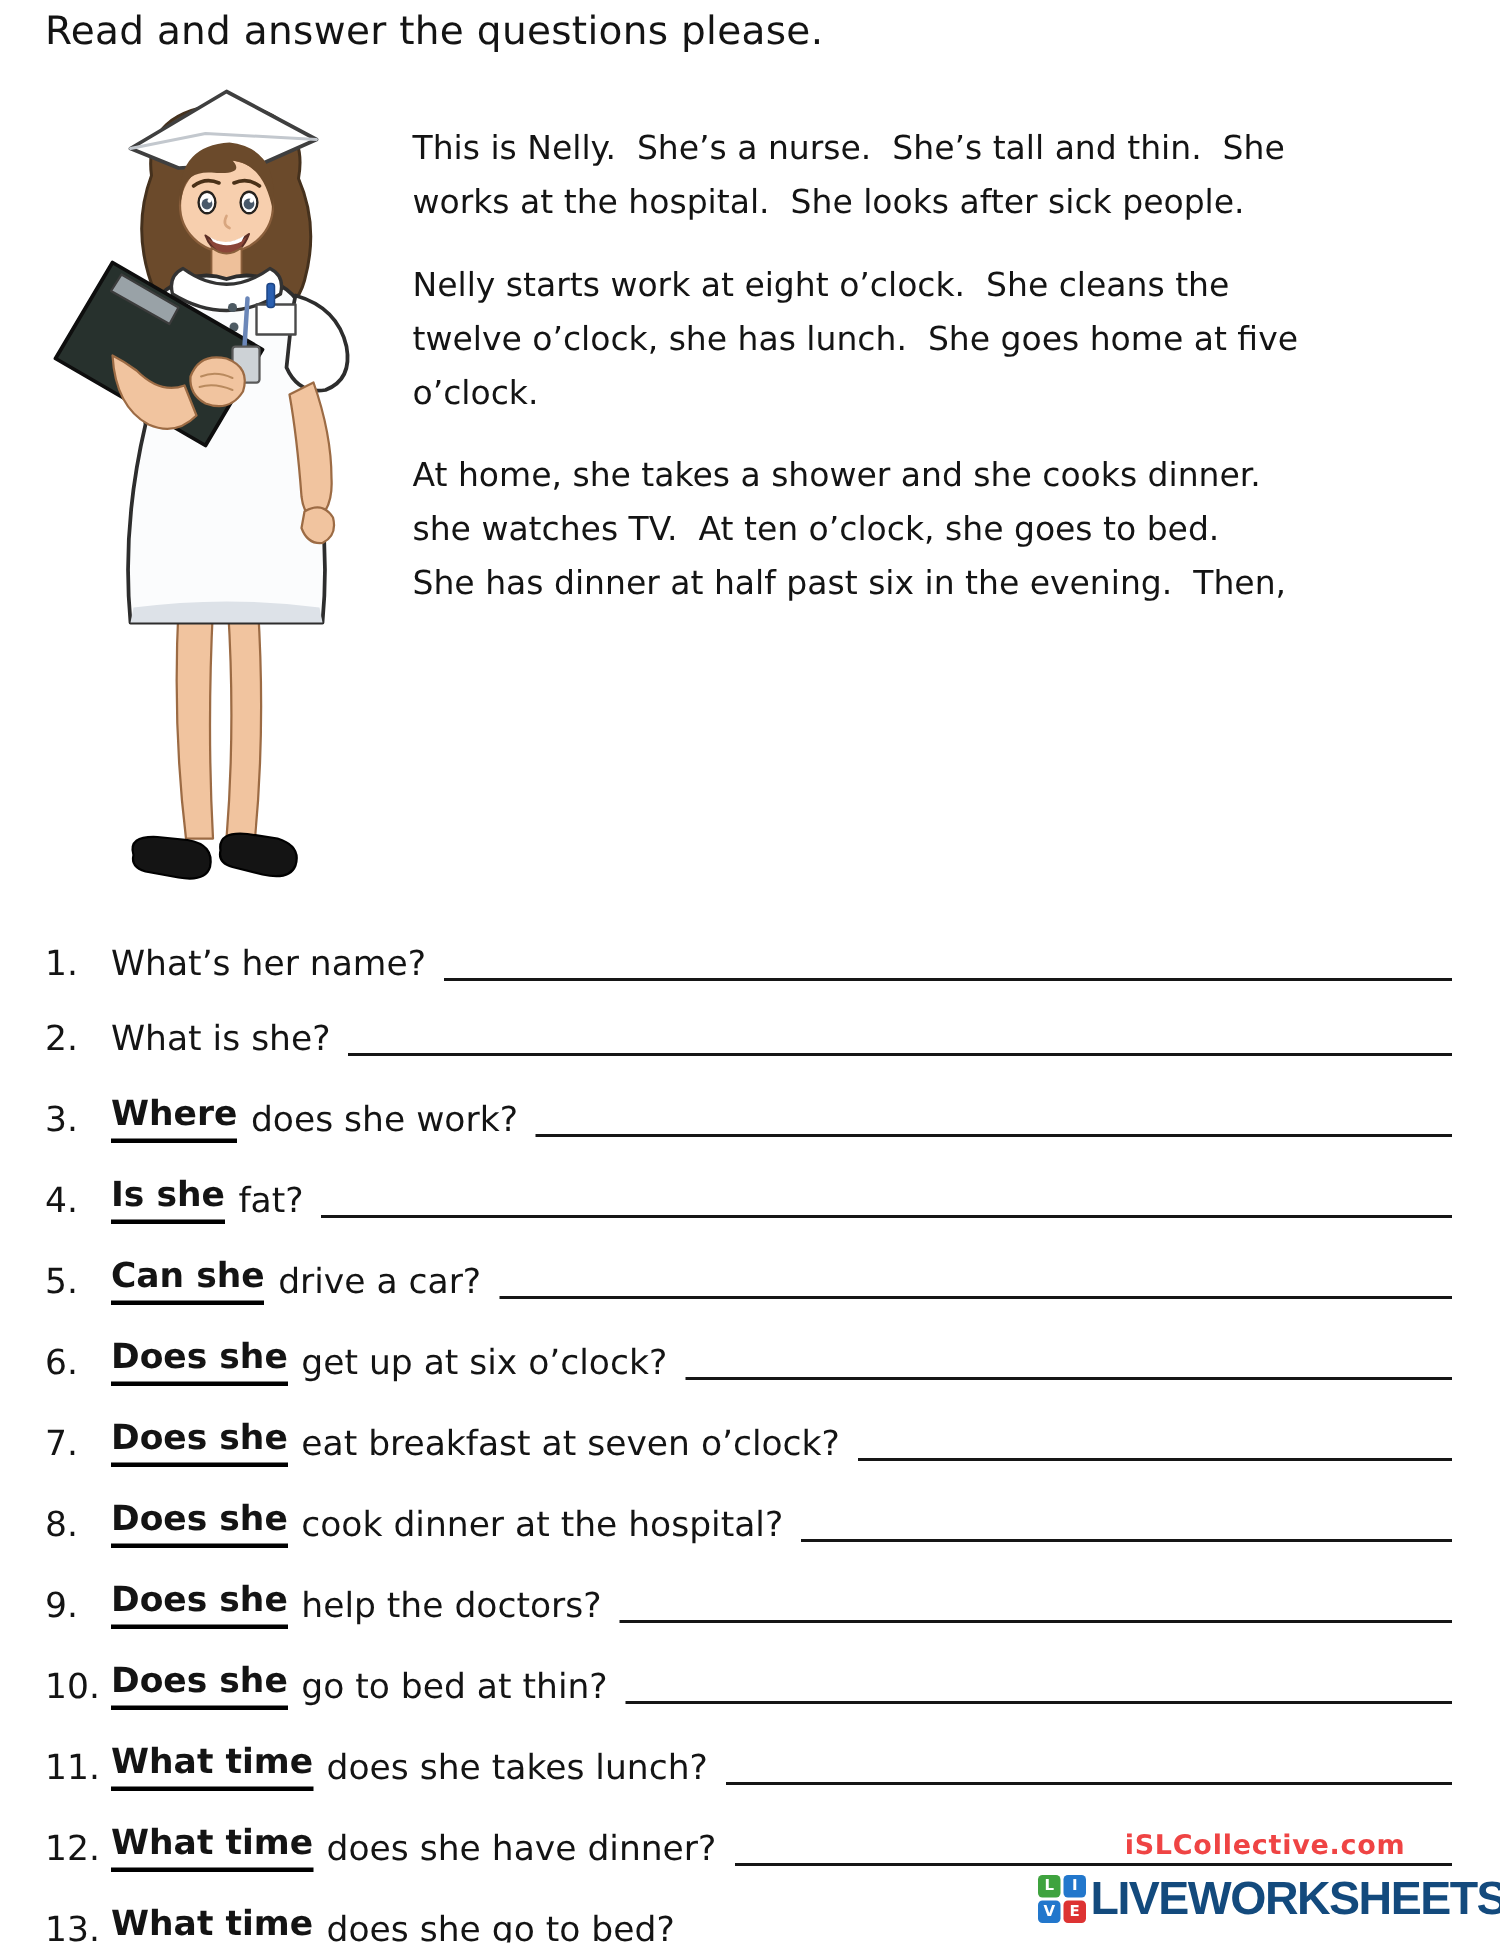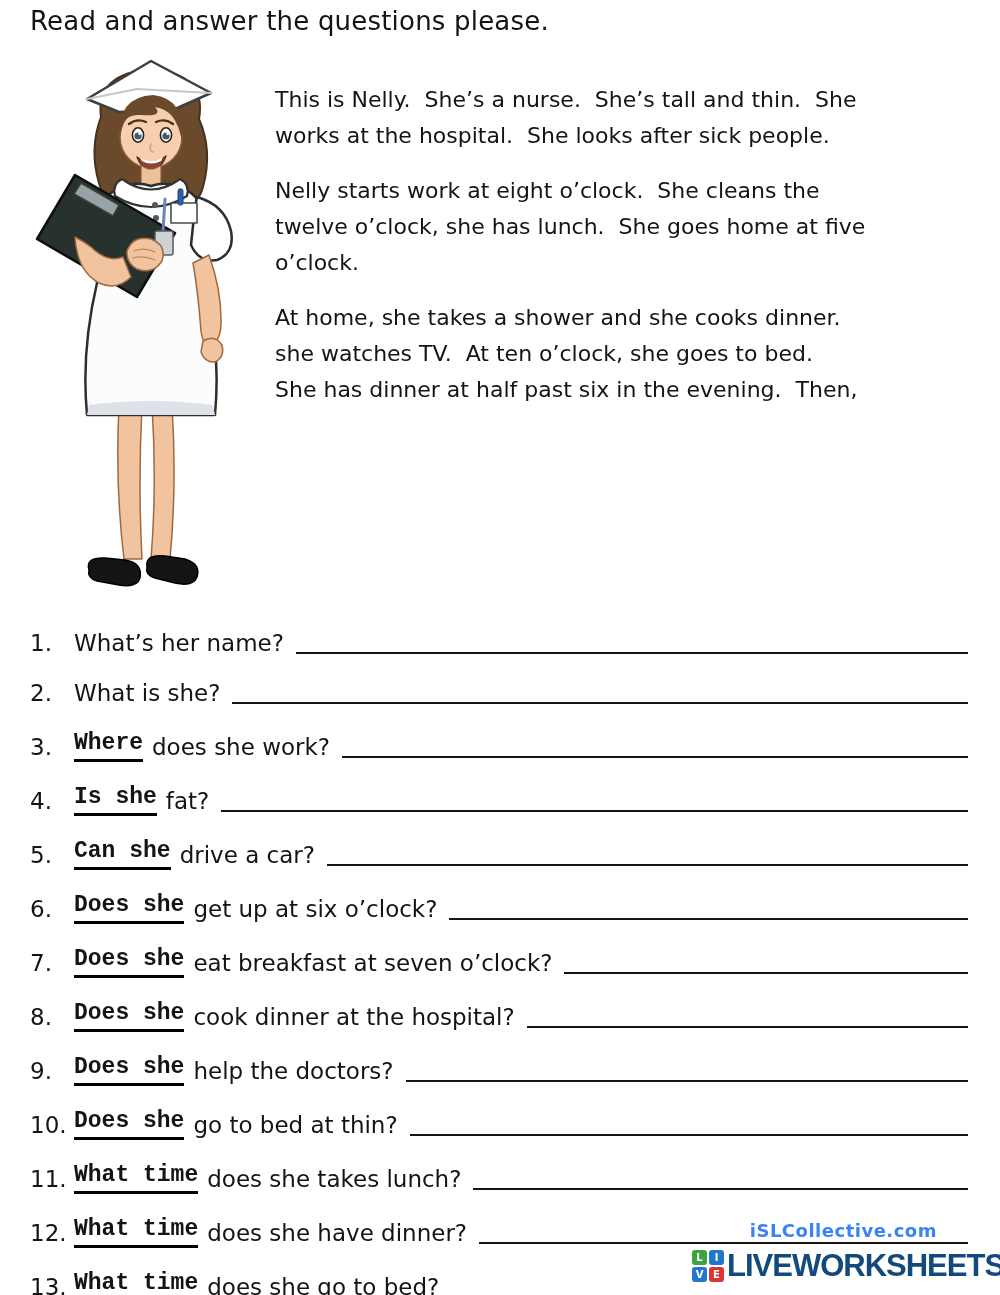--- a/index.html
+++ b/index.html
@@ -35,21 +35,21 @@
     font-size:23px;
   }
   .q-row {
     display:flex; align-items:flex-end;
     line-height:30px; margin-bottom:20px;
   }
   .q-num { width:44px; flex:none; white-space:pre; }
   .q-bold {
     font-weight:bold; white-space:pre;
     border-bottom:3px solid #000;
-    margin-right:9px; padding-bottom:1px;font-family:Liberation Mono, monospace;
+    margin-right:9px; padding-bottom:1px;
   }
   .q-text { white-space:pre;text-align:center; }
   .blank {
     flex:1 1 auto; min-width:40px;
     height:2px; border-bottom:2.4px solid #161616;
     margin-left:12px; margin-bottom:4px;
   }
 
   .watermark {
     position:absolute; right:63px; top:1220px;
@@ -253,21 +253,21 @@
 
     <div class="q-row">
       <span class="q-num">13.</span>
       <span class="q-bold">What time</span>
       <span class="q-text">does she go to bed?</span>
 
     </div>
 
   </div>
 
-  <div class="watermark" style="color: #3b82f6; text-align: right;">iSLCollective.com</div>
+  <div class="watermark" style="color: #ef4444; text-align: right;">iSLCollective.com</div>
 
   <div class="lw-logo">
     <span class="lw-tiles">
       <span class="lw-tile" style="background: rgb(63, 163, 63);">L</span>
       <span class="lw-tile" style="background: rgb(34, 119, 204);">I</span>
       <span class="lw-tile" style="background: rgb(34, 119, 204);">V</span>
       <span class="lw-tile" style="background: rgb(221, 51, 51);">E</span>
     </span>
     <span class="lw-text" style="color: rgb(19, 74, 125);">LIVEWORKSHEETS</span>
   </div>

